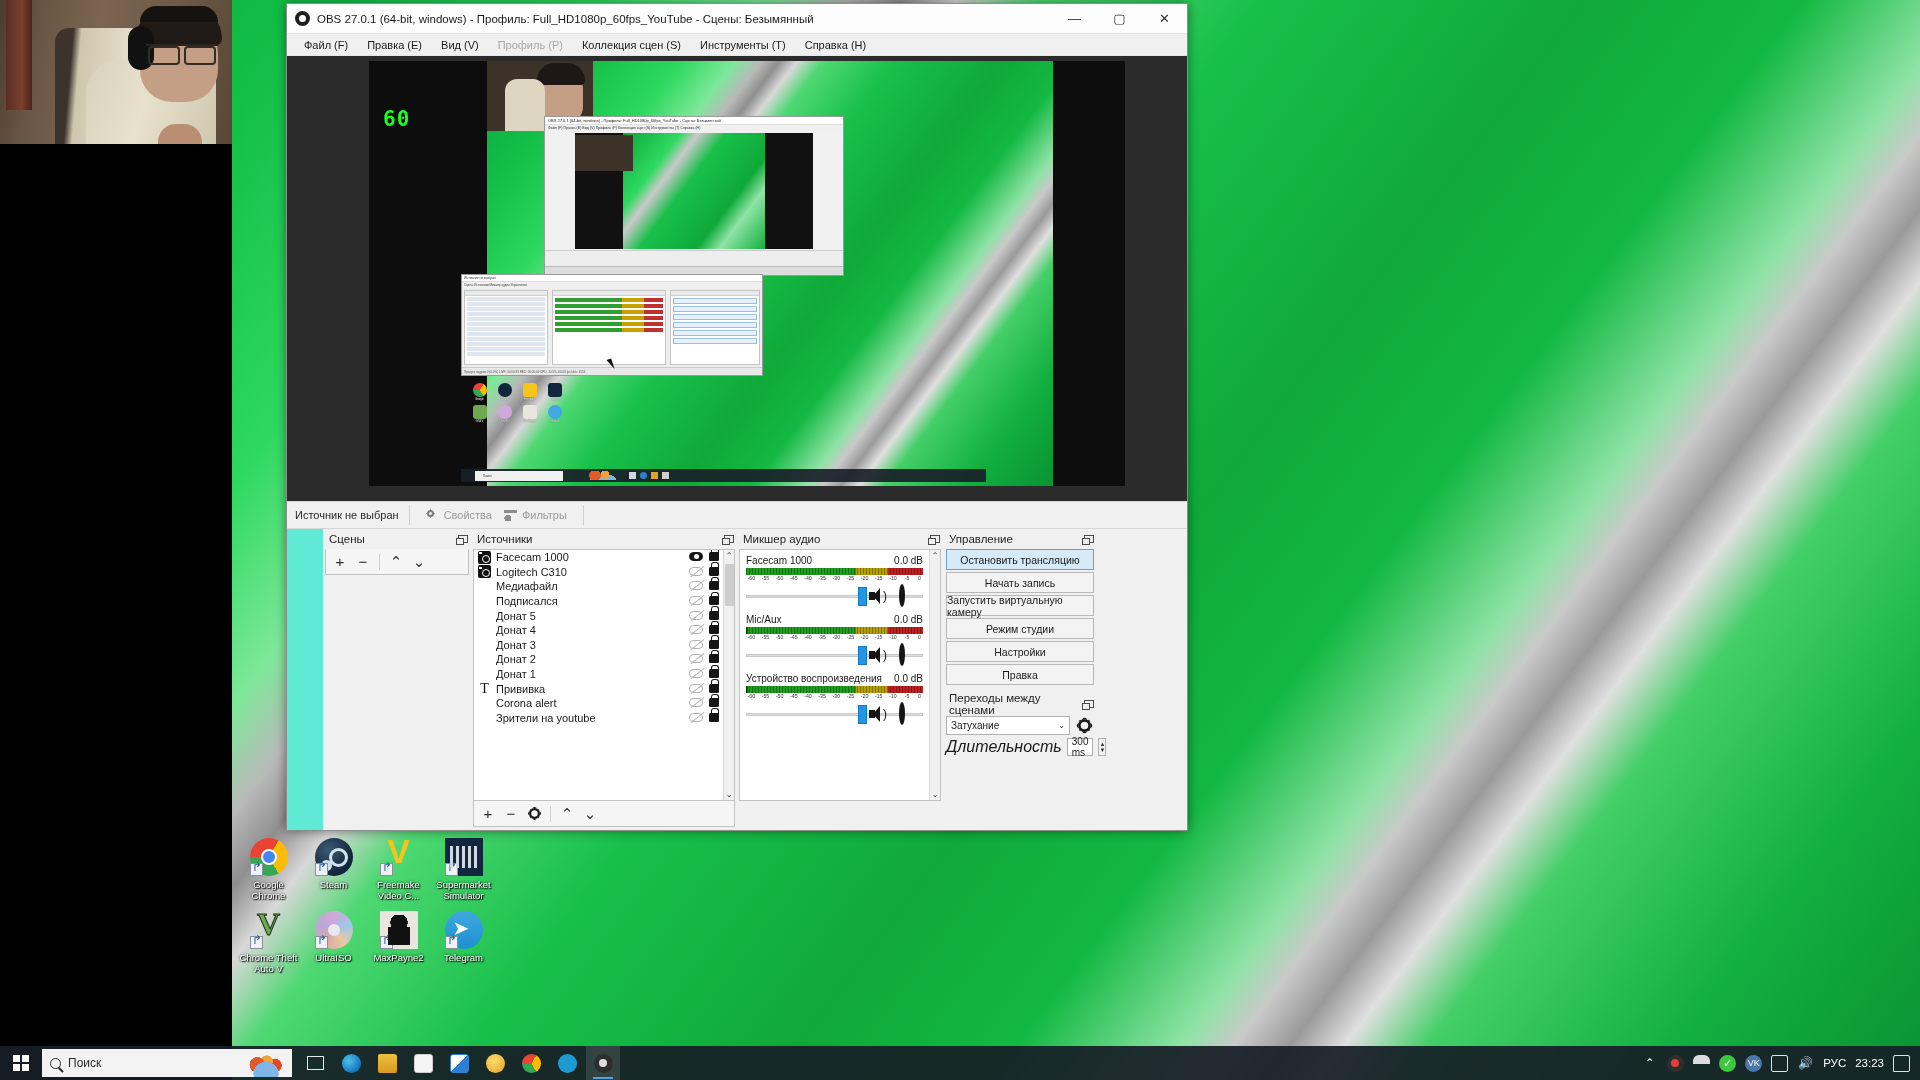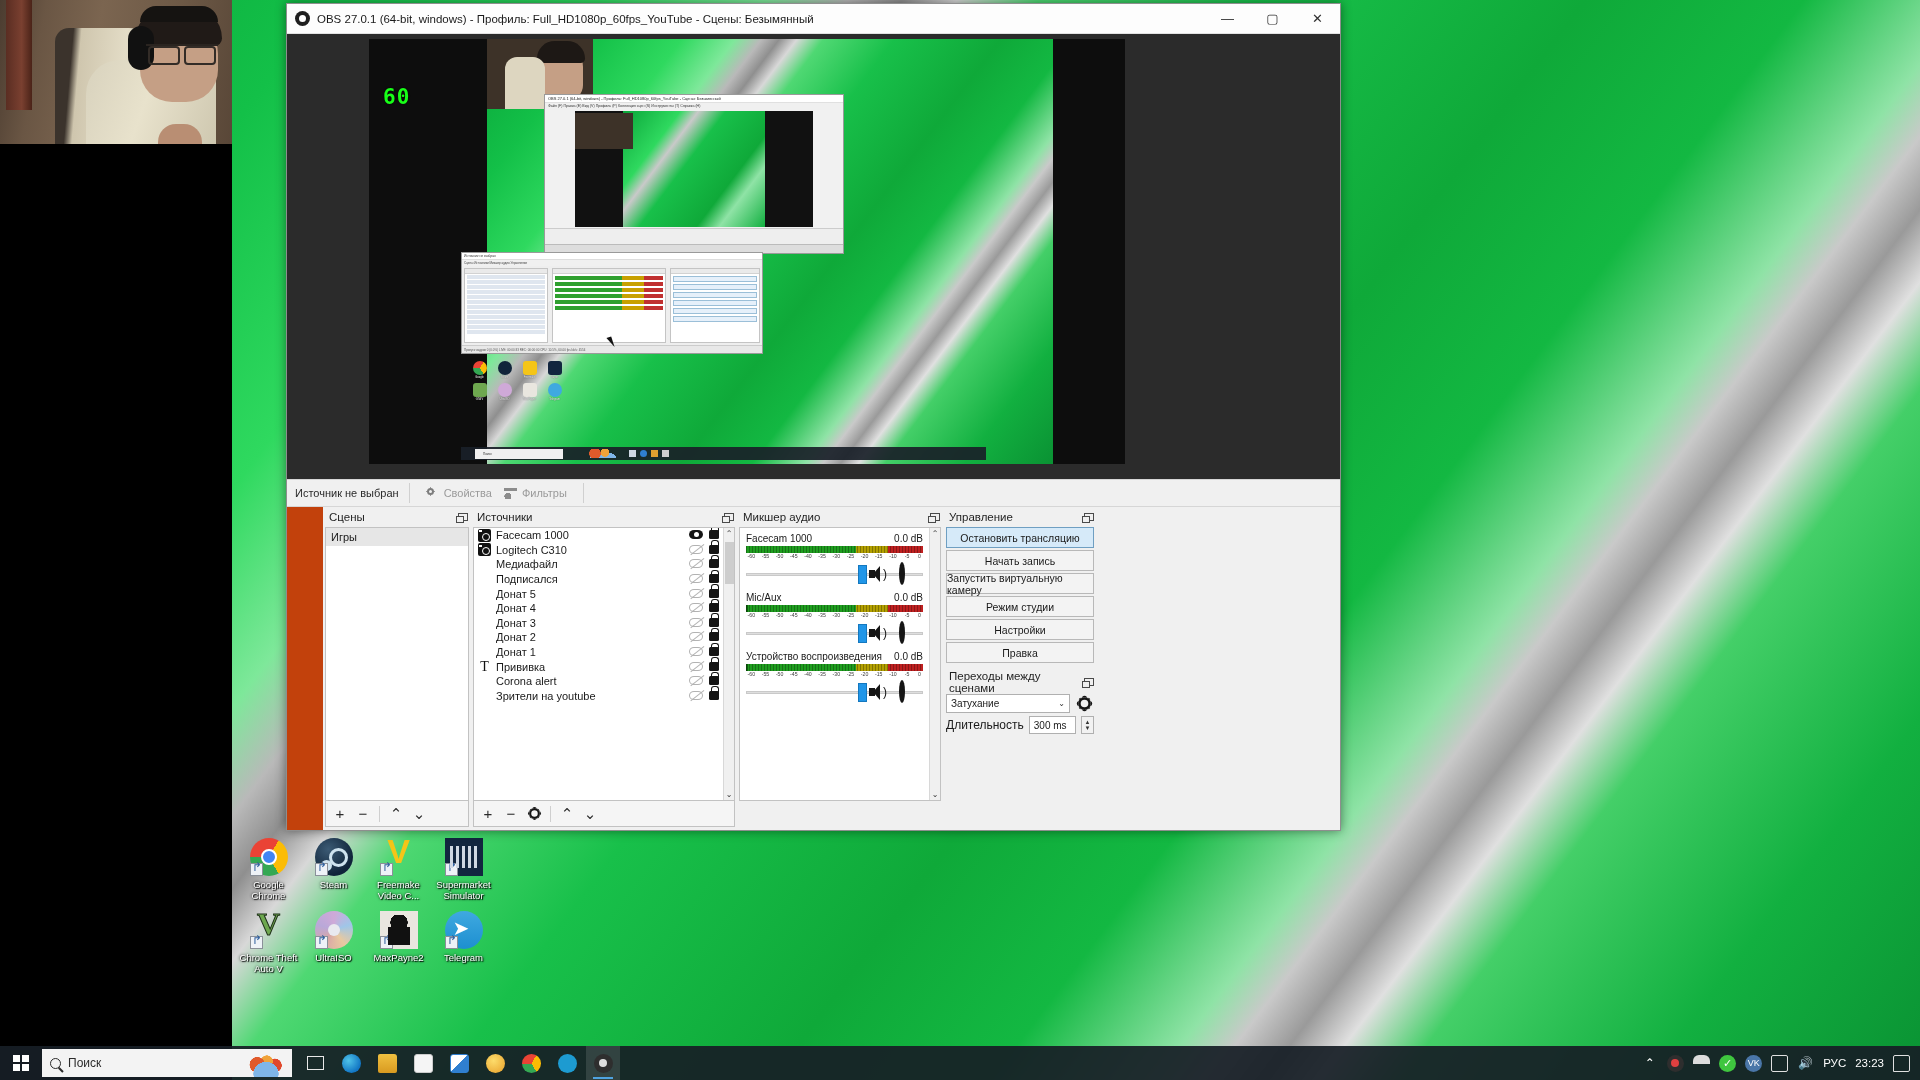--- a/index.html
+++ b/index.html
@@ -190,22 +190,22 @@
   .tbi { width: 34px; height: 34px; display:flex;align-items:center;justify-content:center; position: relative; }
   .tbi .sq { width: 19px; height: 19px; border-radius: 3px; }
   .tbi.active { background: rgba(255,255,255,0.12); }
   .tbi.active:after { content:""; position:absolute; left:7px;bottom:1px;width:20px;height:2px;background:#4fa3e0; }
   .tray { margin-left: auto; display:flex; align-items:center; gap: 9px; padding-right: 10px; }
   .tray .ti { width: 17px; height: 17px; position: relative; }
   .tray .txt { font-size: 11.5px; color: #fff; }
 
   
   #obs {
-    position: absolute; left: 286px; top: 3px; width: 1055px; height: 828px;
-    background: #c2410c; border: 1px solid #8e8e8e; z-index: 50;
+    position: absolute; left: 286px; top: 3px; width: 902px; height: 828px;
+    background: #5eead4; border: 1px solid #8e8e8e; z-index: 50;
     box-shadow: 0 0 10px rgba(0,0,0,0.45);
     display: flex; flex-direction: column;
     font-family: "Liberation Sans", sans-serif;
   }
   #obs-titlebar {
     height: 30px; background: #fdfdfd; border-bottom: 1px solid #e2e2e2;
     display: flex; align-items: center; padding-left: 8px; flex: none;
   }
   #obs-titlebar .appicon {
     width: 15px; height: 15px; border-radius: 50%;
@@ -394,21 +394,21 @@
     display:flex; align-items:center; justify-content:center; font-size: 10.5px; color: #1a1a1a;
   }
   .ctl-btn.primary { background:#d6eaf9; border-color:#6f9fc2;text-align:center; }
   .trans-row { display:flex; align-items:center; gap:4px; margin-top:2px; }
   .trans-select {
     flex:1; height: 19px; border:1px solid #b0b0b0; background:#fff; font-size:10px; color:#1a1a1a;
     display:flex; align-items:center; padding: 0 4px; position: relative;
   }
   .trans-select .chev { margin-left:auto; font-size:8px; color:#333; }
   .dur-row { display:flex; align-items:center; gap:5px; margin-top:3px; }
-  .dur-lbl { font-size:12px; color:#1a1a1a; white-space:nowrap; }
+  .dur-lbl { font-size:16px; color:#1a1a1a; white-space:nowrap;font-style:italic; }
   .dur-field { flex:1; height:18px; border:1px solid #b0b0b0; background:#fff; font-size:10px;
                color:#1a1a1a; display:flex; align-items:center; padding:0 4px; }
   .spin { width:13px; height:18px; border:1px solid #b0b0b0; background:#f2f2f2;
           display:flex; flex-direction:column; align-items:center; justify-content:center;
           font-size:6px; color:#333; line-height:6px; }
 
   
   #obs-status {
     height: 22px; background: #f0f0f0; border-top:1px solid #d8d8d8; display:flex; align-items:center;
     justify-content:flex-end; gap: 12px; padding: 0 8px; flex:none; font-size: 10px; color: #2b2b2b;
@@ -497,20 +497,29 @@
   <div id="obs-titlebar">
     <span class="appicon"></span>
     <span id="obs-title">OBS 27.0.1 (64-bit, windows) - Профиль: Full_HD1080p_60fps_YouTube - Сцены: Безымянный</span>
     <div class="wbtns">
       <div class="wbtn">—</div>
       <div class="wbtn">▢</div>
       <div class="wbtn close">✕</div>
     </div>
   </div>
 
+  <div id="obs-menubar">
+    <div class="menu-item">Файл (F)</div>
+    <div class="menu-item">Правка (E)</div>
+    <div class="menu-item">Вид (V)</div>
+    <div class="menu-item dim">Профиль (P)</div>
+    <div class="menu-item">Коллекция сцен (S)</div>
+    <div class="menu-item">Инструменты (T)</div>
+    <div class="menu-item">Справка (H)</div>
+  </div>
 
   <div id="obs-preview">
     <div id="canvas">
       <div class="canvas-inner"></div>
 
       <div class="fps-badge">60</div>
 
       <div style="position:absolute;left:118px;top:0;width:106px;height:70px;background:#3d3228;">
         <div style="position:absolute;left:52px;top:6px;width:44px;height:56px;background:#c59f85;border-radius:22px 22px 16px 16px;"></div>
         <div style="position:absolute;left:50px;top:2px;width:48px;height:22px;background:#1d1815;border-radius:24px 24px 6px 6px;"></div>
@@ -635,23 +644,20 @@
     </div>
     <span class="tb-sep"></span>
   </div>
 
   <div id="docks">
 
     <div class="dock" id="dock-scenes">
       <div class="dock-title">
         <span>Сцены</span>
         <span class="float-ico"></span>
-      </div>
-      <div class="dock-body">
-        <div class="scene-row">Игры</div>
       </div>
       <div class="dock-foot">
         <div class="ftbtn">+</div>
         <div class="ftbtn">−</div>
         <span class="ftsep"></span>
         <div class="ftbtn">⌃</div>
         <div class="ftbtn">⌄</div>
       </div>
     </div>
 

